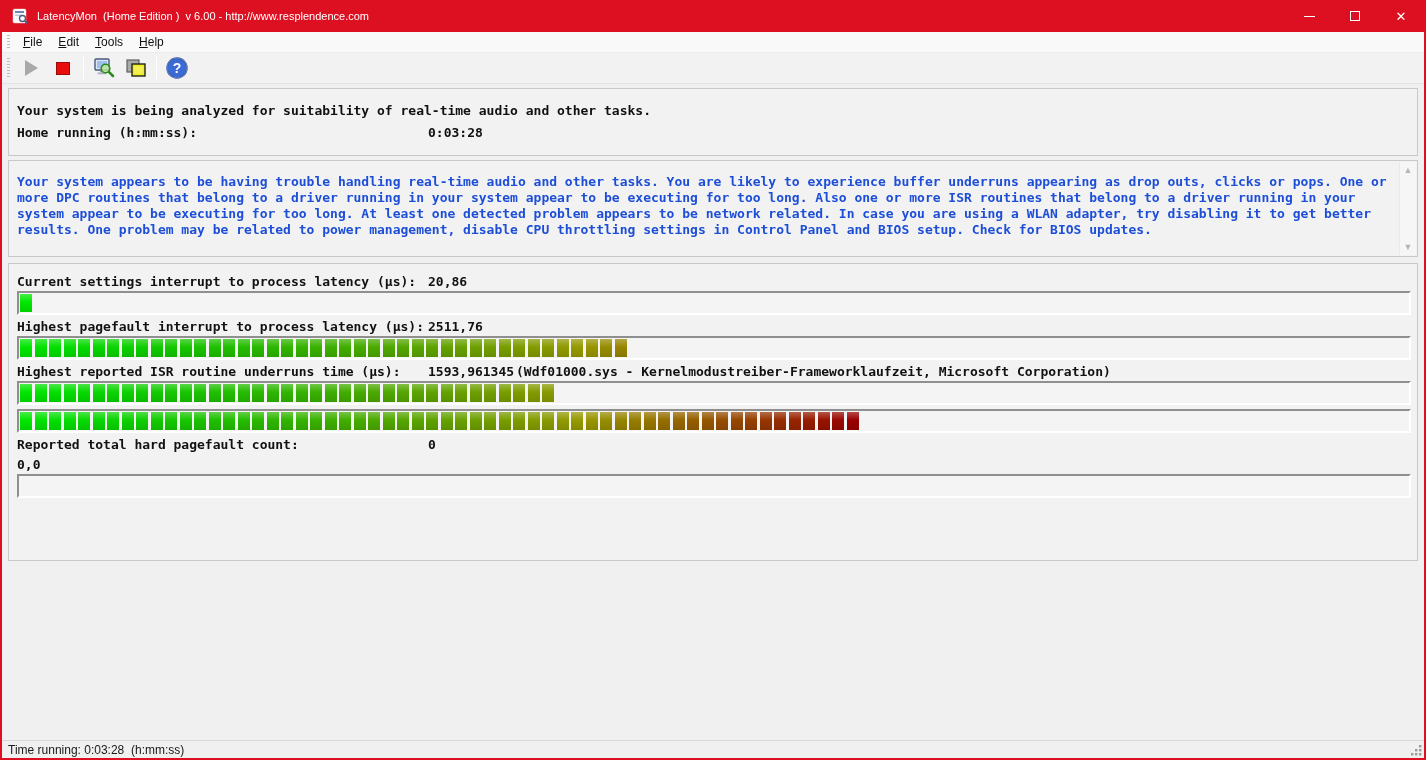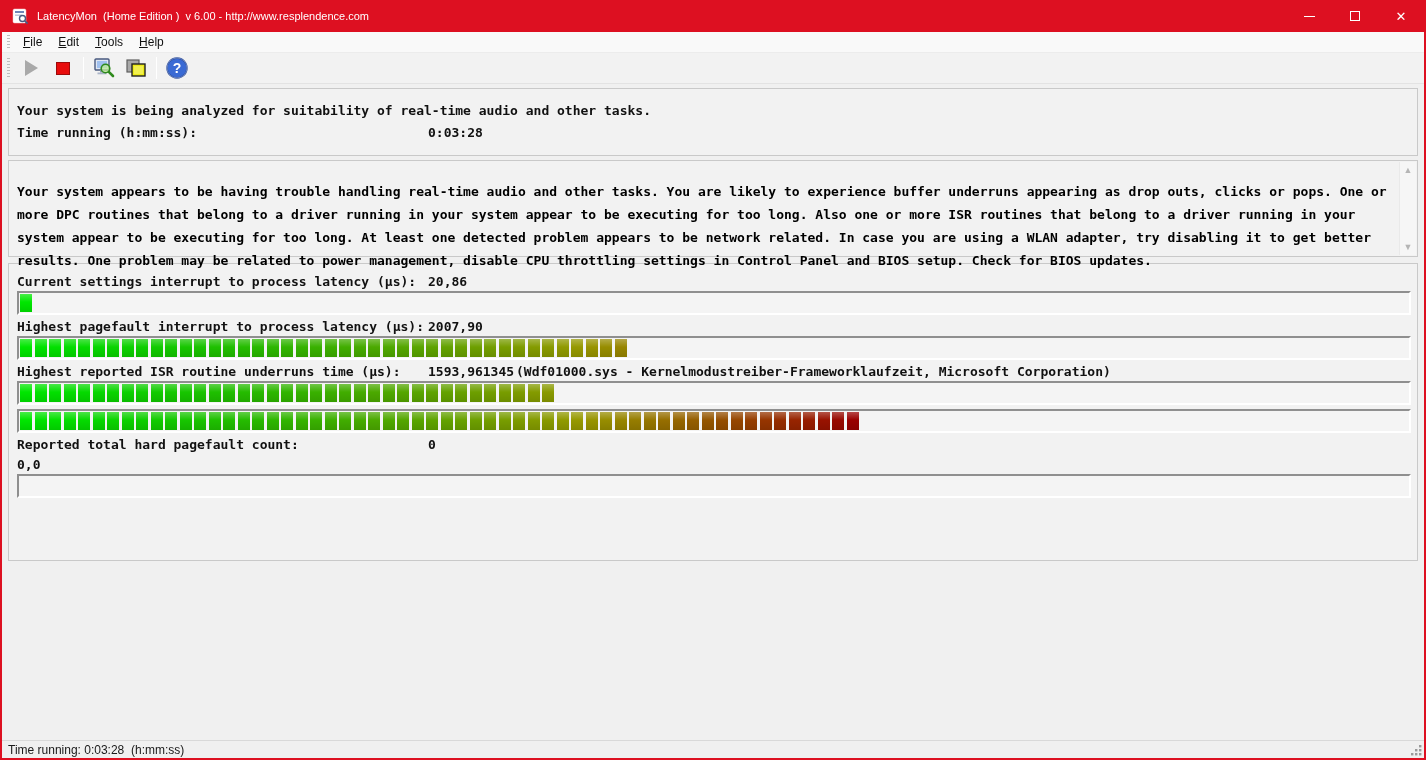--- a/index.html
+++ b/index.html
@@ -47,21 +47,21 @@
 
   
   .content { flex:1 1 auto; background:#f0f0f0; padding:4px 6px 0 6px; overflow:hidden; }
   .panel { border:1px solid #c9c9c9; background:#f2f2f2; }
   .mono { font-family:"DejaVu Sans Mono", monospace; font-weight:bold; font-size:13px; color:#111; }
 
   .panel-analysis { height:68px; padding:14px 10px 0 8px; margin-bottom:4px; }
   .panel-analysis .row { line-height:16px; margin-bottom:6px; display:flex; }
 
   .panel-warning { height:97px; margin-bottom:6px; position:relative; padding:13px 30px 0 8px; }
-  .warning-text { color:#000000; line-height:23px;margin-top:6px; }
+  .warning-text { color:#1d4ed8; line-height:16px; }
   .vscrollbar { position:absolute; top:1px; right:1px; bottom:1px; width:17px;
                 background:#f6f6f6; border-left:1px solid #e9e9e9;
                 display:flex; flex-direction:column; justify-content:space-between; align-items:center;
                 font-size:9px; color:#b5b5b5; padding:3px 0; }
 
   .panel-metrics { height:298px; padding:10px 6px 0 8px; }
   .m-row { display:flex; line-height:16px; margin-bottom:1px; }
   .m-label { width:411px; flex:0 0 auto; }
   .m-value { width:88px; flex:0 0 auto; }
   .m-info  { flex:1 1 auto; white-space:nowrap; overflow:hidden; }
@@ -151,21 +151,21 @@
   </div>
 
 
   <div class="content">
 
     <div class="panel panel-analysis mono">
       <div class="row">
         <span>Your system is being analyzed for suitability of real-time audio and other tasks.</span>
       </div>
       <div class="row">
-        <span class="m-label">Time running (h:mm:ss):</span>
+        <span class="m-label">Home running (h:mm:ss):</span>
         <span class="m-value">0:03:28</span>
       </div>
     </div>
 
     <div class="panel panel-warning">
       <div class="warning-text mono">Your system appears to be having trouble handling real-time audio and other tasks. You are likely to experience buffer underruns appearing as drop outs, clicks or pops. One or more DPC routines that belong to a driver running in your system appear to be executing for too long. Also one or more ISR routines that belong to a driver running in your system appear to be executing for too long. At least one detected problem appears to be network related. In case you are using a WLAN adapter, try disabling it to get better results. One problem may be related to power management, disable CPU throttling settings in Control Panel and BIOS setup. Check for BIOS updates.</div>
       <div class="vscrollbar">
         <span>▲</span>
         <span>▼</span>
       </div>
@@ -175,21 +175,21 @@
       <div id="metrics-rows">
           <div class="m-row mono">
             <span class="m-label">Current settings interrupt to process latency (µs):</span>
             <span class="m-value">20,86</span>
           </div>
           <div class="bar">
             <div class="seg" style="background-color: rgb(0, 231, 0);"></div>
           </div>
           <div class="m-row mono">
             <span class="m-label">Highest pagefault interrupt to process latency (µs):</span>
-            <span class="m-value">2007,90</span>
+            <span class="m-value">2511,76</span>
           </div>
           <div class="bar">
             <div class="seg" style="background-color: rgb(0, 231, 0);"></div>
             <div class="seg" style="background-color: rgb(1, 227, 0);"></div>
             <div class="seg" style="background-color: rgb(2, 224, 0);"></div>
             <div class="seg" style="background-color: rgb(4, 221, 0);"></div>
             <div class="seg" style="background-color: rgb(5, 218, 0);"></div>
             <div class="seg" style="background-color: rgb(7, 215, 0);"></div>
             <div class="seg" style="background-color: rgb(10, 212, 0);"></div>
             <div class="seg" style="background-color: rgb(12, 209, 0);"></div>

